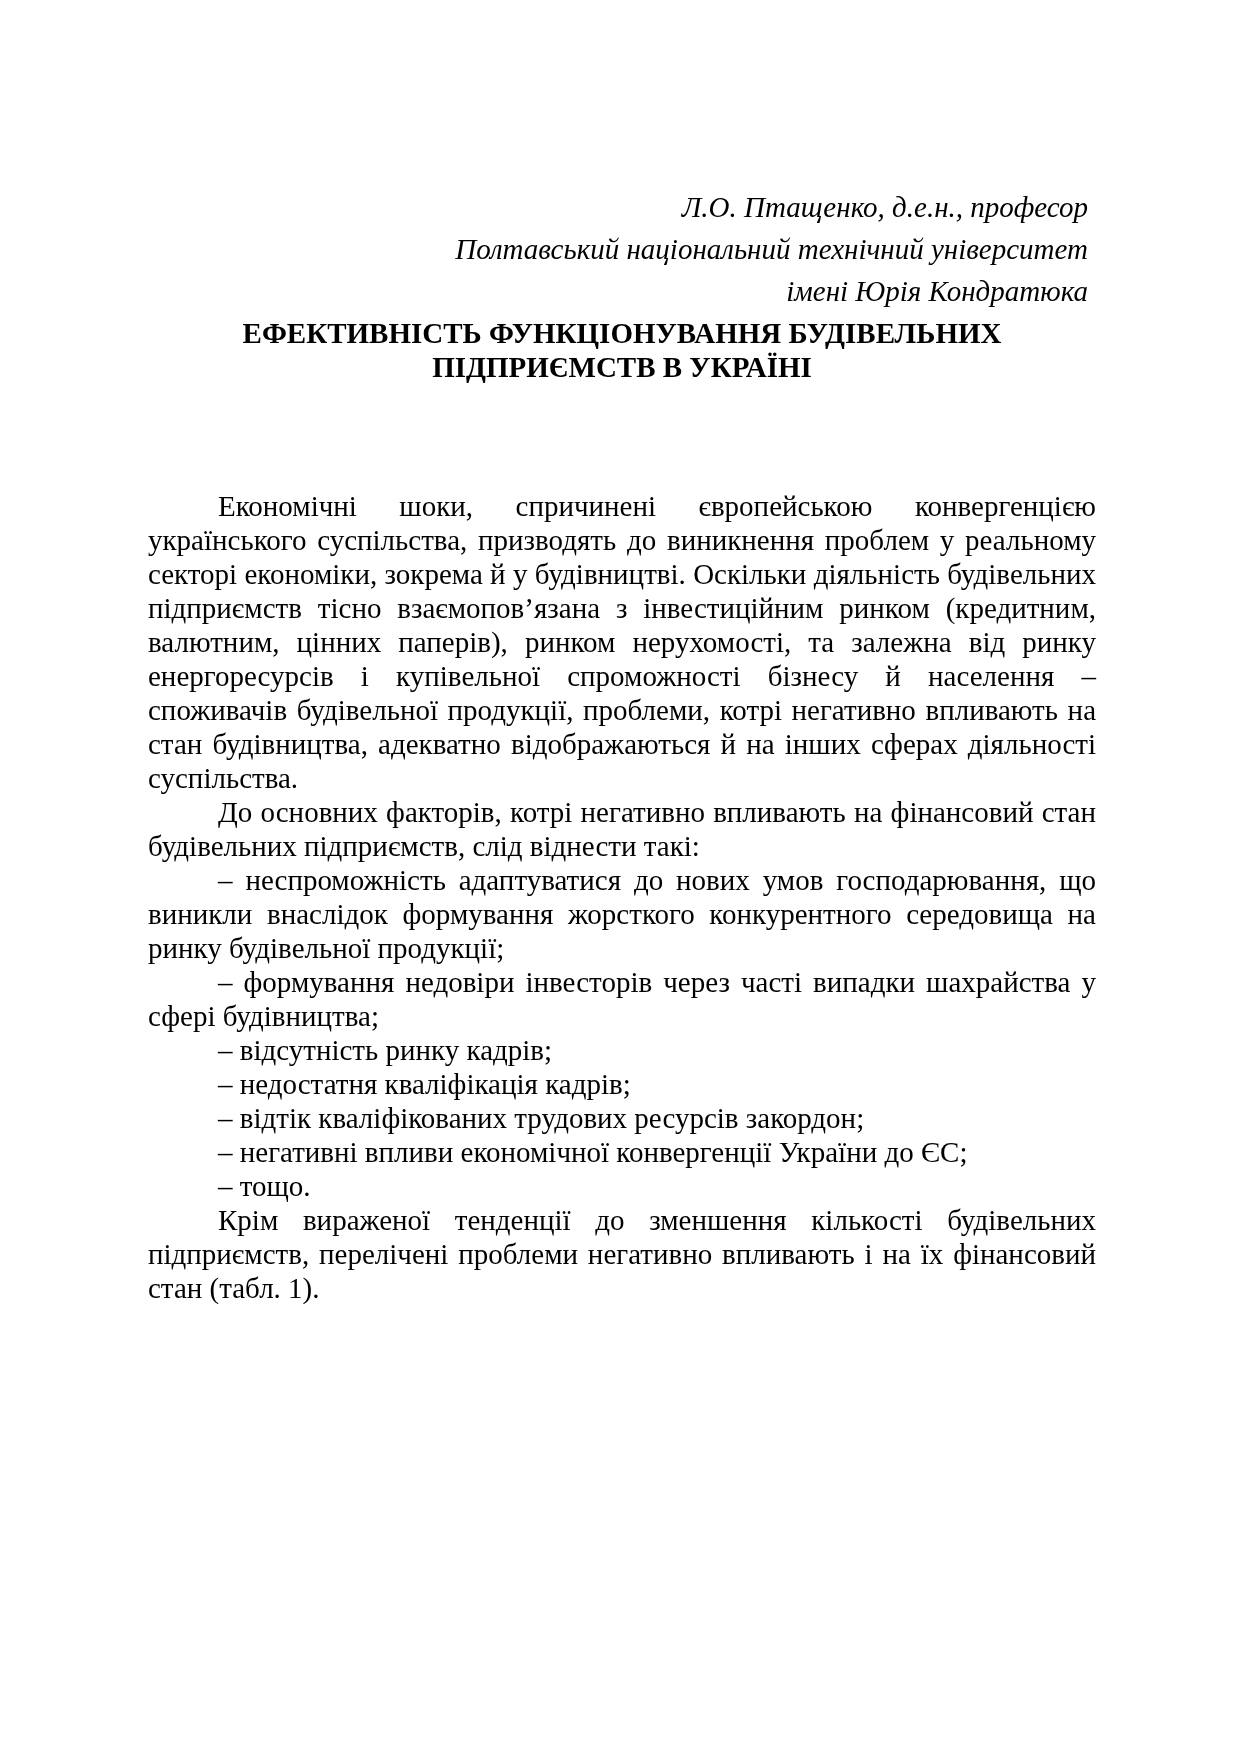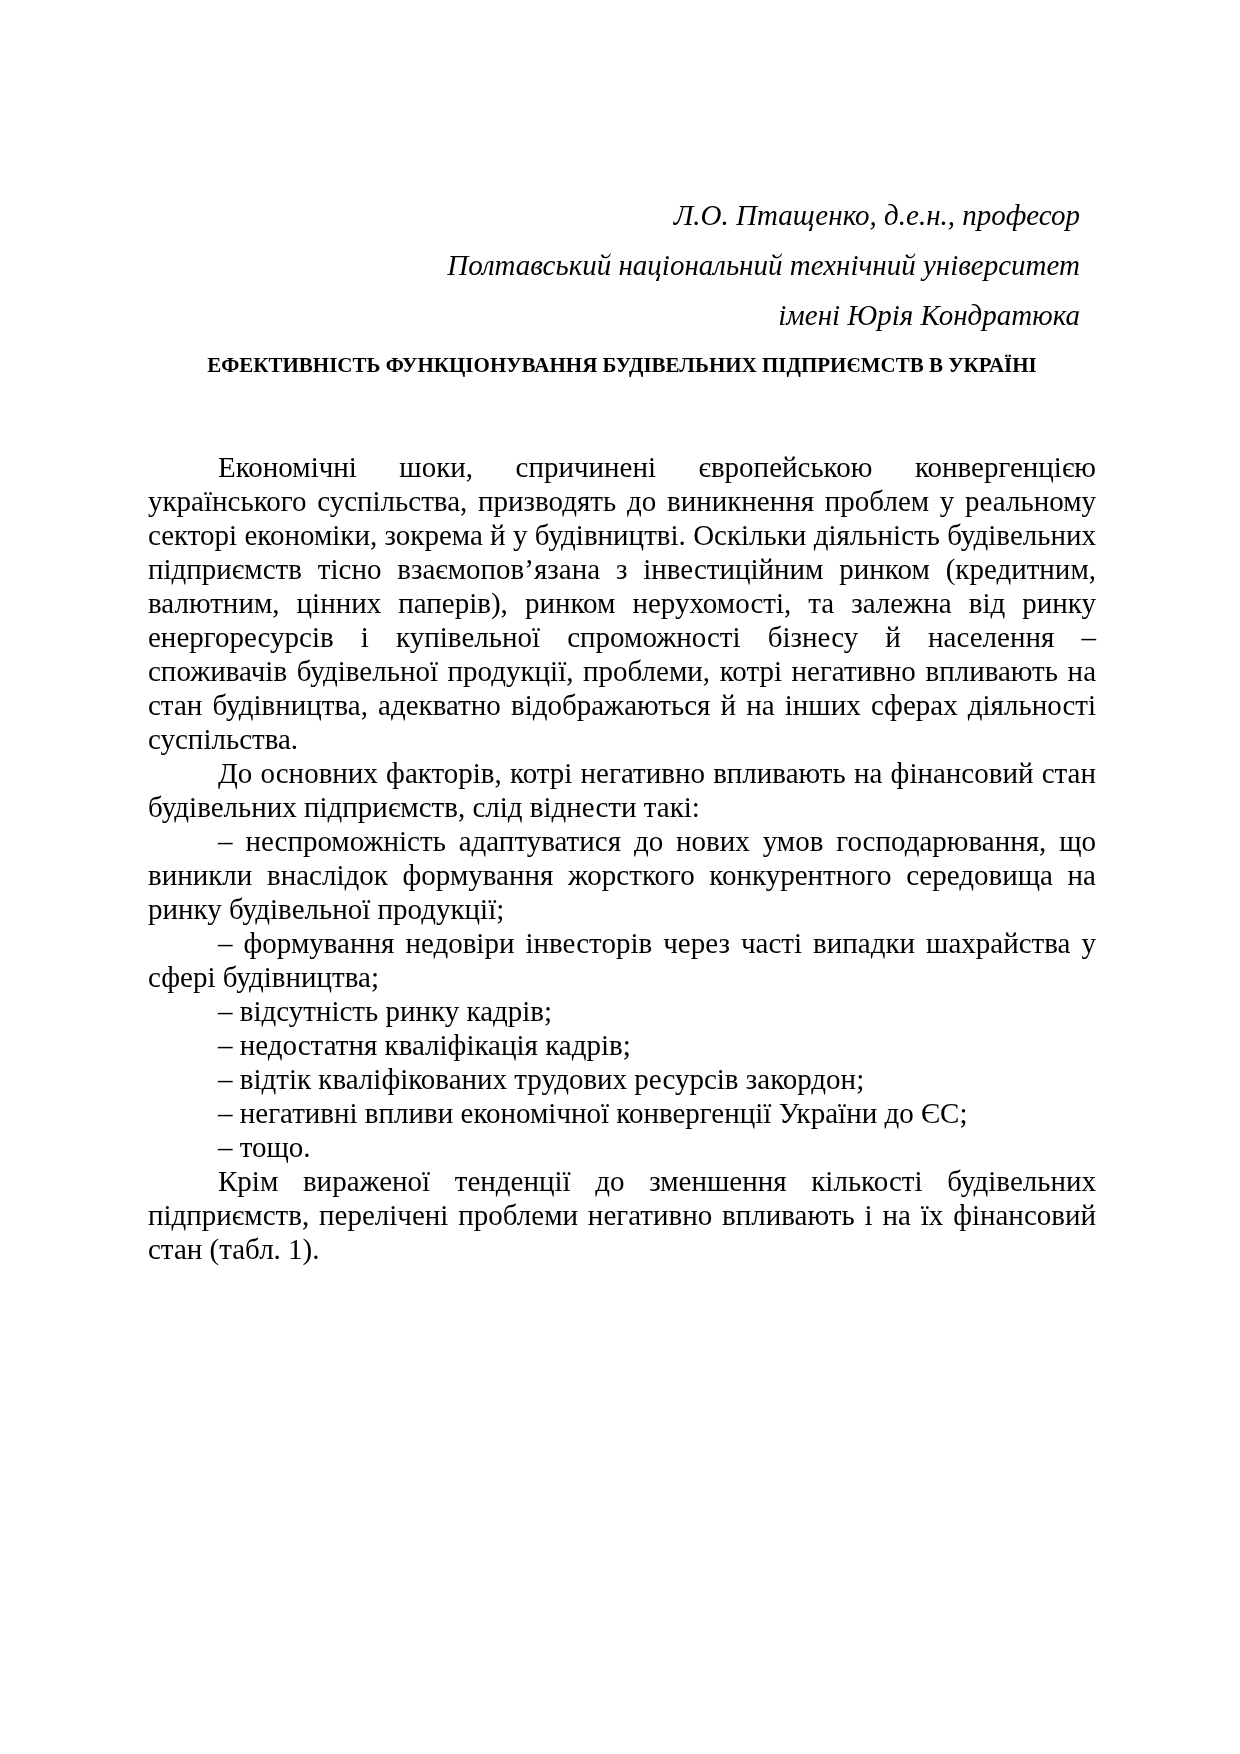--- a/index.html
+++ b/index.html
@@ -19,34 +19,34 @@
   }
   .content {
     position: absolute;
     left: 148px;
     top: 182px;
     width: 948px;
     font-size: 29px;
     line-height: 34px;
   }
   .byline p {
-    margin: 16px;
+    margin: 8px;
     text-align: right;
     font-style: italic;
     text-indent: 0;
   }
   .title {
     margin: 0;
-    font-size: 21px;
+    font-size: 29px;
     line-height: 34px;
     font-weight: bold;
     text-align: center;
   }
   .body-section {
-    margin-top: 68px;
+    margin-top: 105px;
   }
   .body-section p.para {
     margin: 0;
     text-align: justify;
     text-indent: 70px;
   }
 </style>
 </head>
 <body>
 

